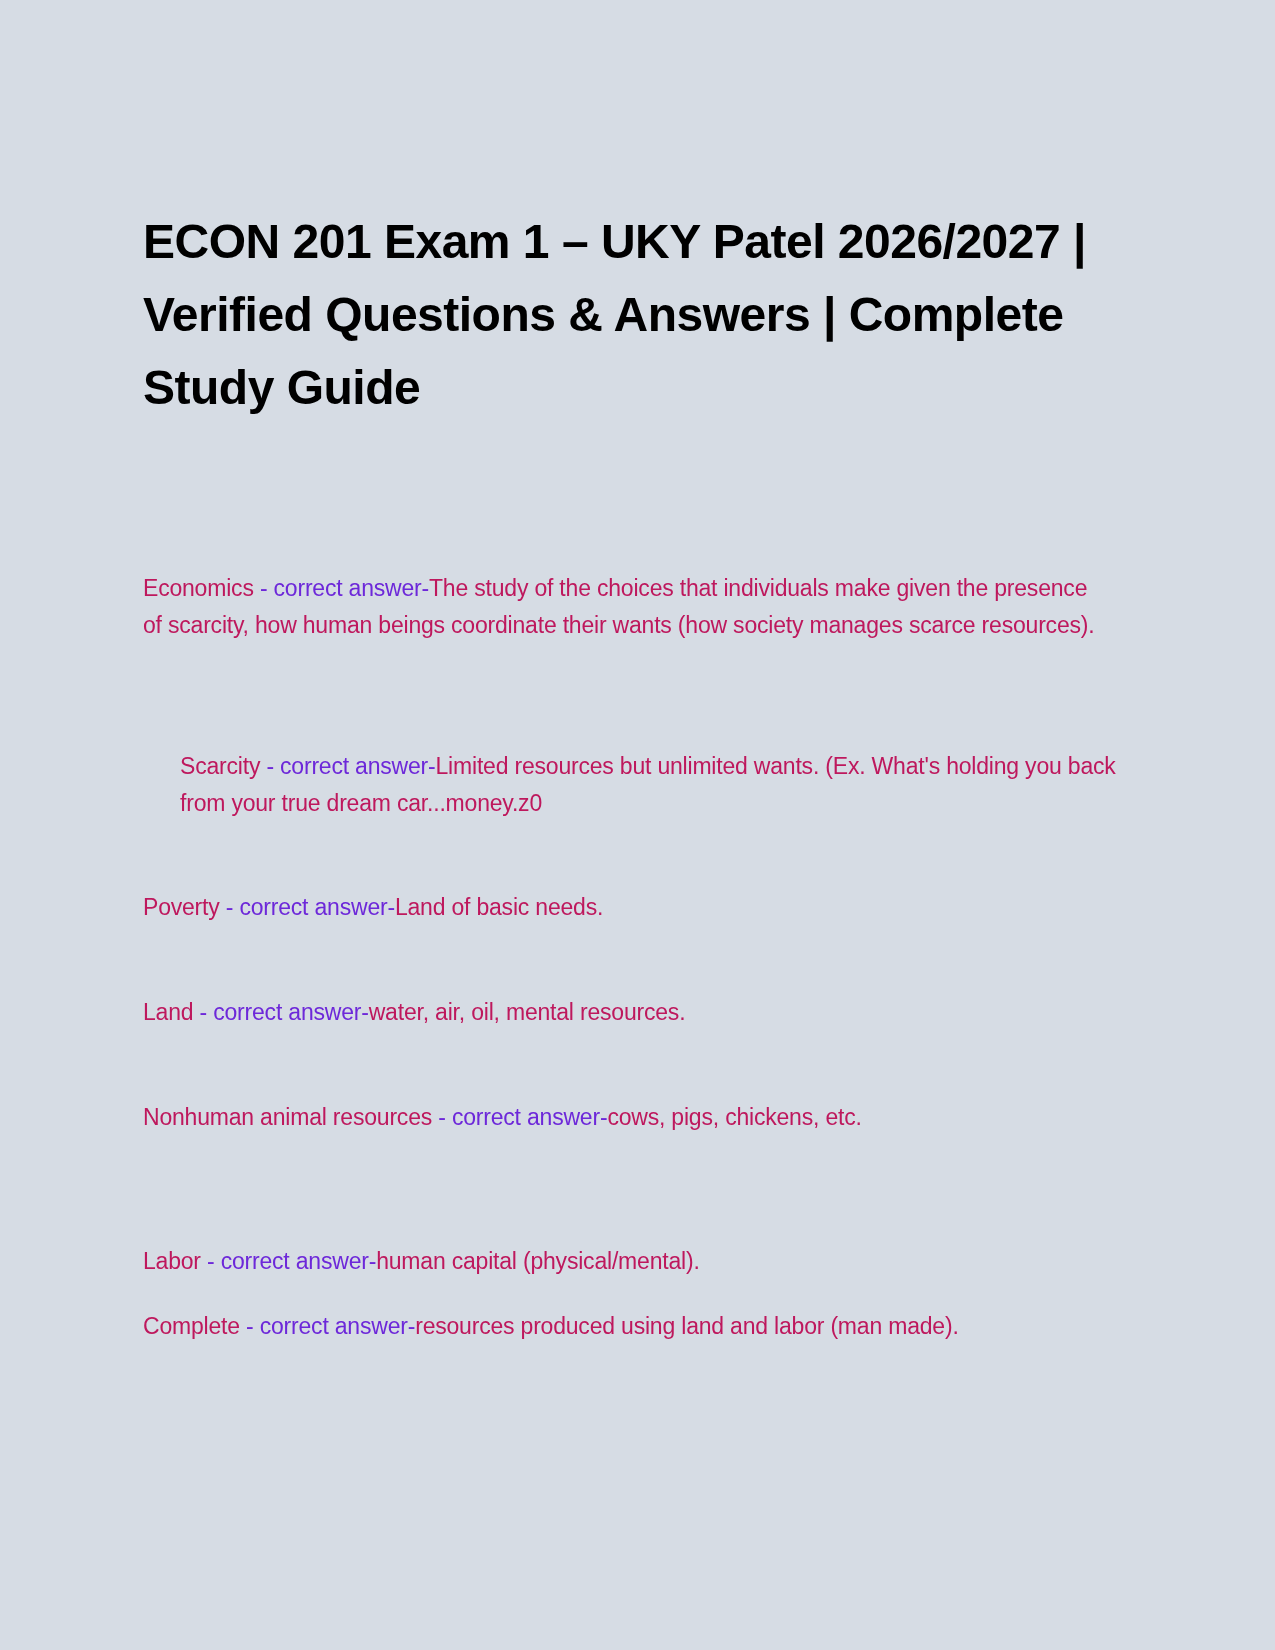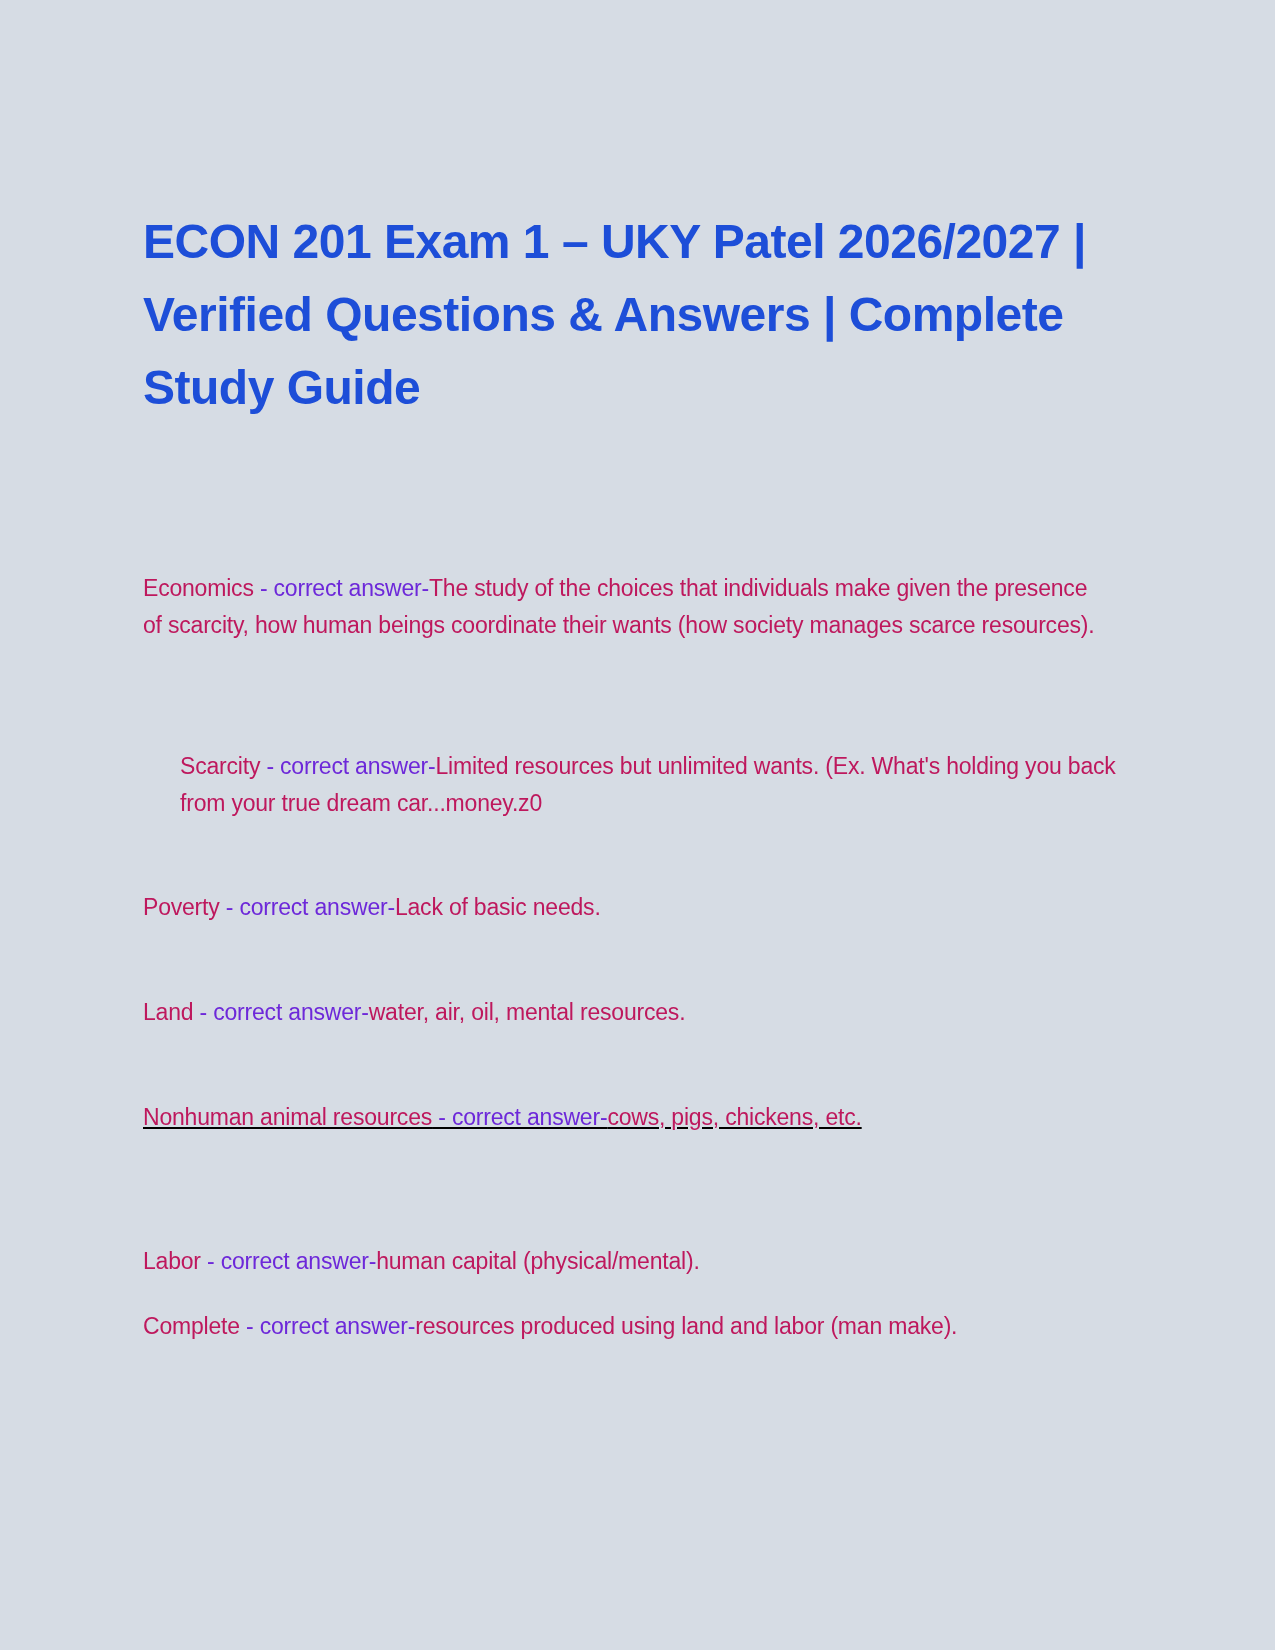--- a/index.html
+++ b/index.html
@@ -15,21 +15,21 @@
   .page-title {
     position: absolute;
     left: 143px;
     top: 205px;
     width: 1000px;
     margin: 0;
     font-family: "Liberation Sans", sans-serif;
     font-weight: bold;
     font-size: 48px;
     line-height: 73px;
-    color: #1d4ed8;
+    color: #000000;
     letter-spacing: -0.5px;
   }
   .entry {
     position: absolute;
     left: 143px;
     width: 960px;
     font-size: 23px;
     line-height: 37px;
     margin: 0;
     letter-spacing: -0.2px;
@@ -44,30 +44,30 @@
 
 <p class="entry" style="top:570px;">
   <span class="term">Economics</span><span class="sep"> - correct answer-</span><span class="def">The study of the choices that individuals make given the presence of scarcity, how human beings coordinate their wants (how society manages scarce resources).</span>
 </p>
 
 <p class="entry" style="top:748px;margin-left:37px;">
   <span class="term">Scarcity</span><span class="sep"> - correct answer-</span><span class="def">Limited resources but unlimited wants. (Ex. What's holding you back from your true dream car...money.z0</span>
 </p>
 
 <p class="entry" style="top:889px;">
-  <span class="term">Poverty</span><span class="sep"> - correct answer-</span><span class="def">Lack of basic needs.</span>
+  <span class="term">Poverty</span><span class="sep"> - correct answer-</span><span class="def">Land of basic needs.</span>
 </p>
 
 <p class="entry" style="top:994px;">
   <span class="term">Land</span><span class="sep"> - correct answer-</span><span class="def">water, air, oil, mental resources.</span>
 </p>
 
-<p class="entry" style="top:1099px;text-decoration:underline;">
+<p class="entry" style="top:1099px;">
   <span class="term">Nonhuman animal resources</span><span class="sep"> - correct answer-</span><span class="def">cows, pigs, chickens, etc.</span>
 </p>
 
 <p class="entry" style="top:1203px;margin-top:40px;">
   <span class="term">Labor</span><span class="sep"> - correct answer-</span><span class="def">human capital (physical/mental).</span>
 </p>
 
 <p class="entry" style="top:1308px;">
-  <span class="term">Complete</span><span class="sep"> - correct answer-</span><span class="def">resources produced using land and labor (man make).</span>
+  <span class="term">Complete</span><span class="sep"> - correct answer-</span><span class="def">resources produced using land and labor (man made).</span>
 </p>
 
 </body></html>

